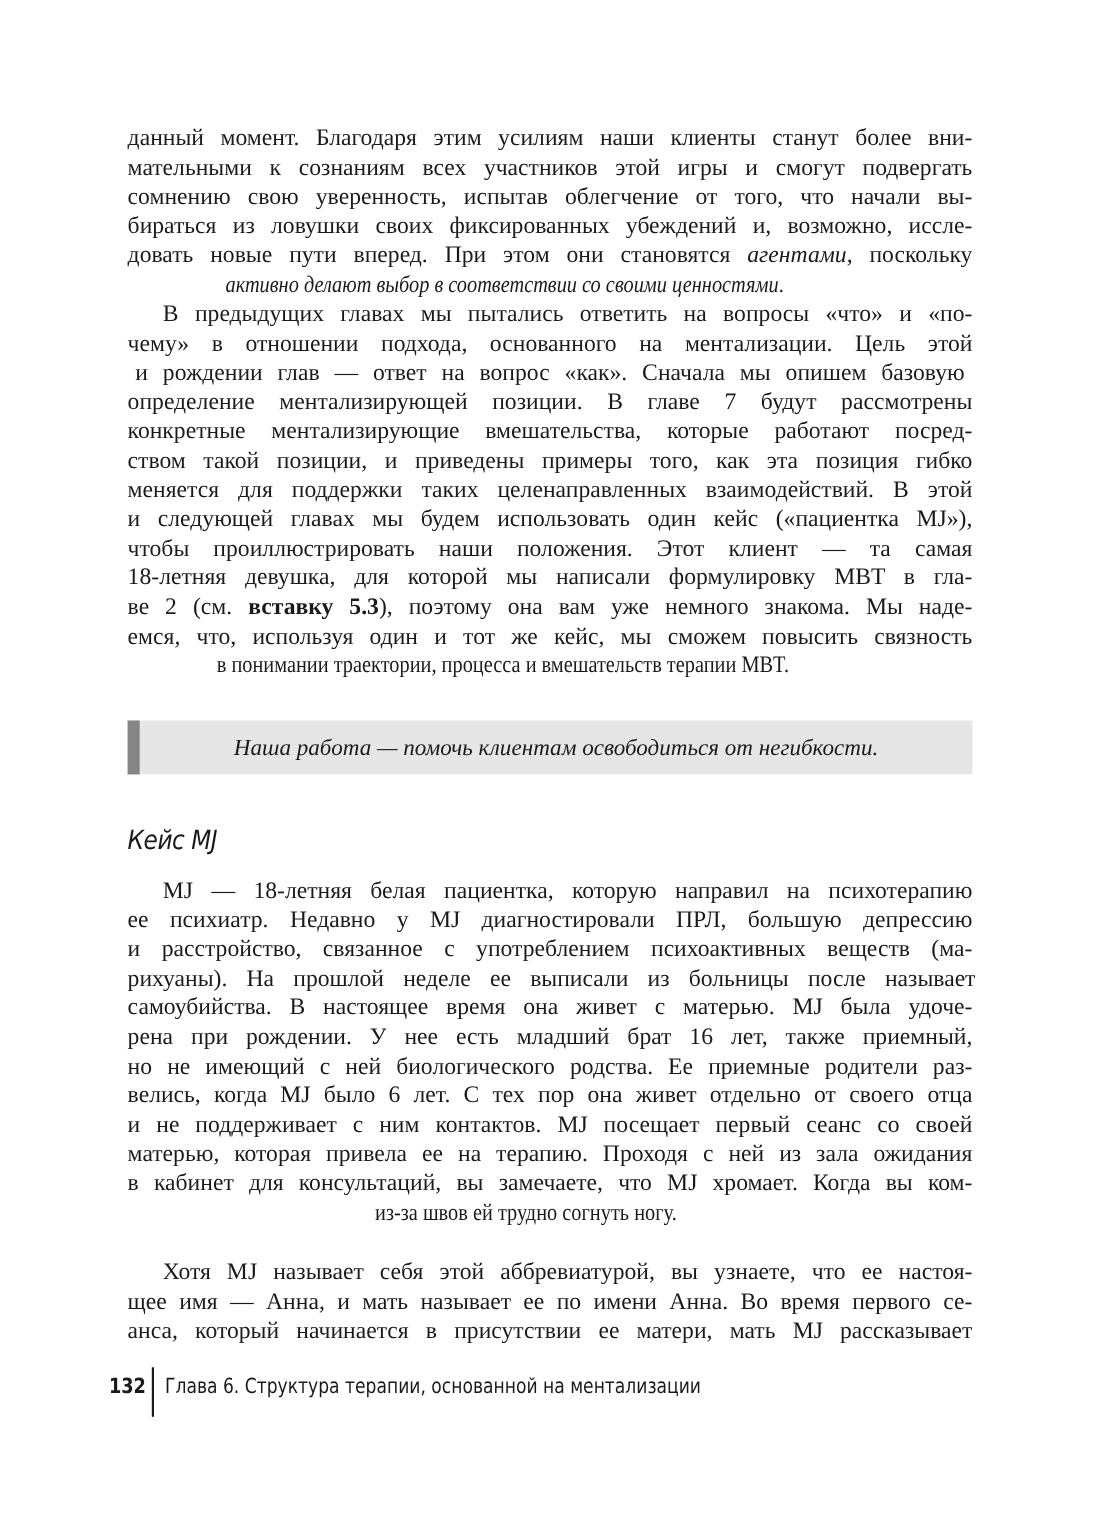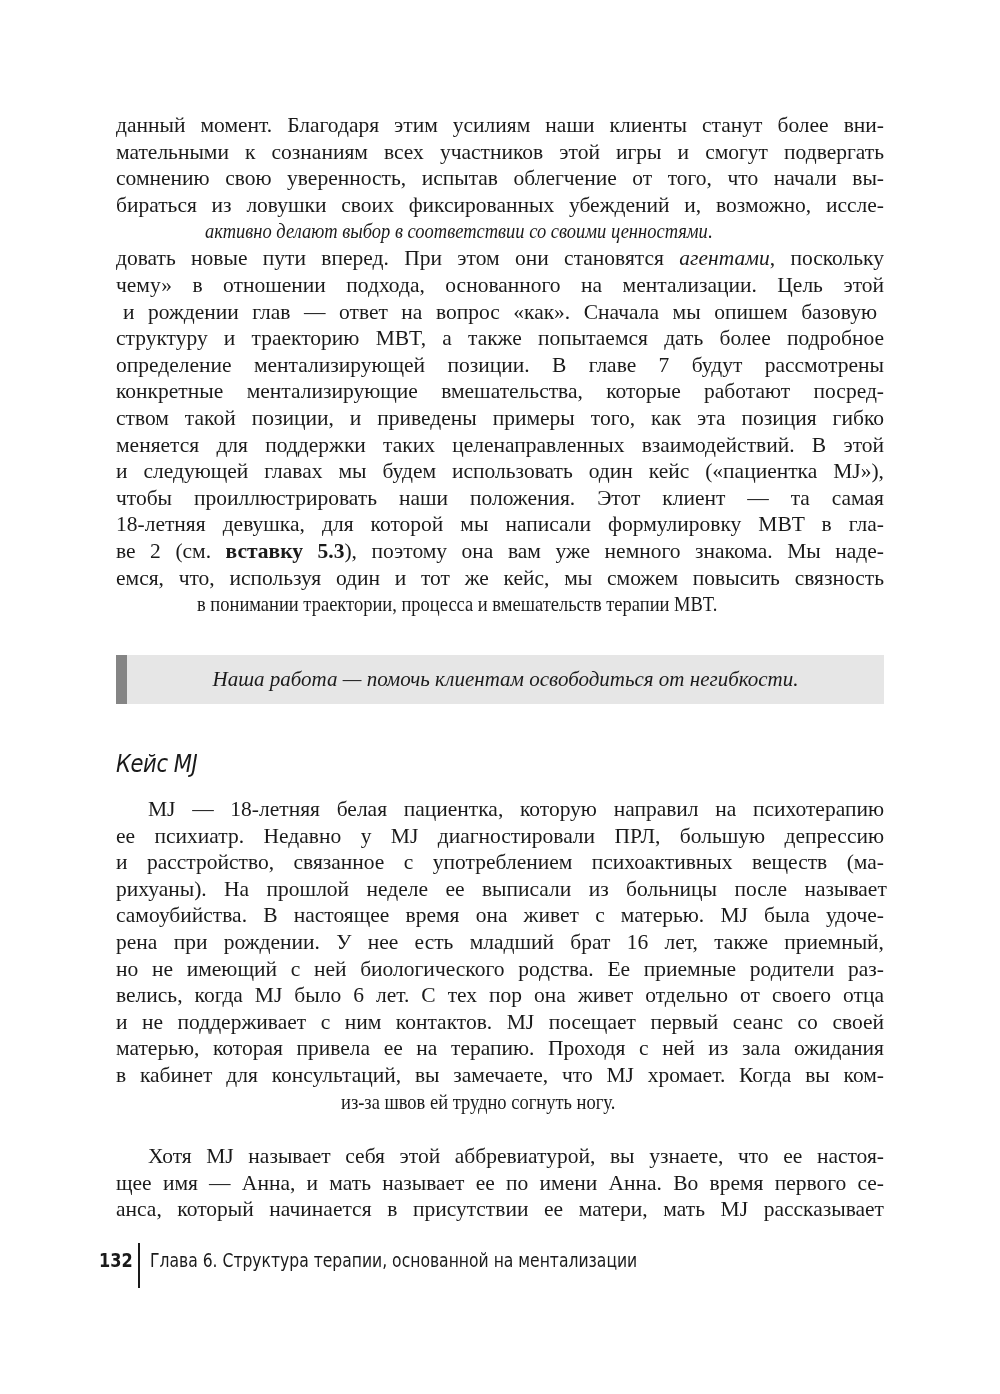--- a/index.html
+++ b/index.html
@@ -128,28 +128,28 @@
 </head>
 <body>
 
 <div class="page">
 
   <div class="column" id="para1">
       <div class="line"><span class="inner" style="word-spacing: 9.63021px;"><span>данный момент. Благодаря этим усилиям наши клиенты станут более вни-</span></span></div>
       <div class="line"><span class="inner" style="word-spacing: 10.7014px;"><span>мательными к сознаниям всех участников этой игры и смогут подвергать</span></span></div>
       <div class="line"><span class="inner" style="word-spacing: 10.1753px;"><span>сомнению свою уверенность, испытав облегчение от того, что начали вы-</span></span></div>
       <div class="line"><span class="inner" style="word-spacing: 9.41211px;"><span>бираться из ловушки своих фиксированных убеждений и, возможно, иссле-</span></span></div>
+      <div class="line"><span class="inner" style="word-spacing: 9.97743px;"><span>довать новые пути вперед. При этом они становятся </span><em>агентами</em><span>, поскольку</span></span></div>
       <div class="line"><span class="inner" style="transform: scaleX(0.86);"><em>активно делают выбор в соответствии со своими ценностями</em><span>.</span></span></div>
-      <div class="line"><span class="inner" style="word-spacing: 9.97743px;"><span>довать новые пути вперед. При этом они становятся </span><em>агентами</em><span>, поскольку</span></span></div>
     </div>
 
   <div class="column" id="para2">
+      <div class="line indent"><span class="inner" style="word-spacing: 9.46562px;"><span>В предыдущих главах мы пытались ответить на вопросы «что» и «по-</span></span></div>
       <div class="line"><span class="inner" style="word-spacing: 15.1094px;"><span>чему» в отношении подхода, основанного на ментализации. Цель этой</span></span></div>
       <div class="line"><span class="inner" style="word-spacing: 8.13068px;"><span>и рождении глав — ответ на вопрос «как». Сначала мы опишем базовую</span></span></div>
-      <div class="line"><span class="inner" style="word-spacing: 10.8368px;"><span>структуру и траекторию MBT, а также попытаемся дать более подробное</span></span></div>
       <div class="line"><span class="inner" style="word-spacing: 16.9821px;"><span>определение ментализирующей позиции. В главе 7 будут рассмотрены</span></span></div>
       <div class="line"><span class="inner" style="word-spacing: 18.0219px;"><span>конкретные ментализирующие вмешательства, которые работают посред-</span></span></div>
       <div class="line"><span class="inner" style="word-spacing: 10.5969px;"><span>ством такой позиции, и приведены примеры того, как эта позиция гибко</span></span></div>
       <div class="line"><span class="inner" style="word-spacing: 11.8661px;"><span>меняется для поддержки таких целенаправленных взаимодействий. В этой</span></span></div>
       <div class="line"><span class="inner" style="word-spacing: 10.5833px;"><span>и следующей главах мы будем использовать один кейс («пациентка MJ»),</span></span></div>
       <div class="line"><span class="inner" style="word-spacing: 16.5293px; font-family: Liberation Serif, serif;"><span>чтобы проиллюстрировать наши положения. Этот клиент — та самая</span></span></div>
       <div class="line"><span class="inner" style="word-spacing: 11.6788px;"><span>18-летняя девушка, для которой мы написали формулировку MBT в гла-</span></span></div>
       <div class="line"><span class="inner" style="word-spacing: 9.15625px;"><span>ве 2 (см. </span><b>вставку 5.3</b><span>), поэтому она вам уже немного знакома. Мы наде-</span></span></div>
       <div class="line"><span class="inner" style="word-spacing: 9.3679px;"><span>емся, что, используя один и тот же кейс, мы сможем повысить связность</span></span></div>
       <div class="line"><span class="inner" style="transform: scaleX(0.86);"><span>в понимании траектории, процесса и вмешательств терапии MBT.</span></span></div>

